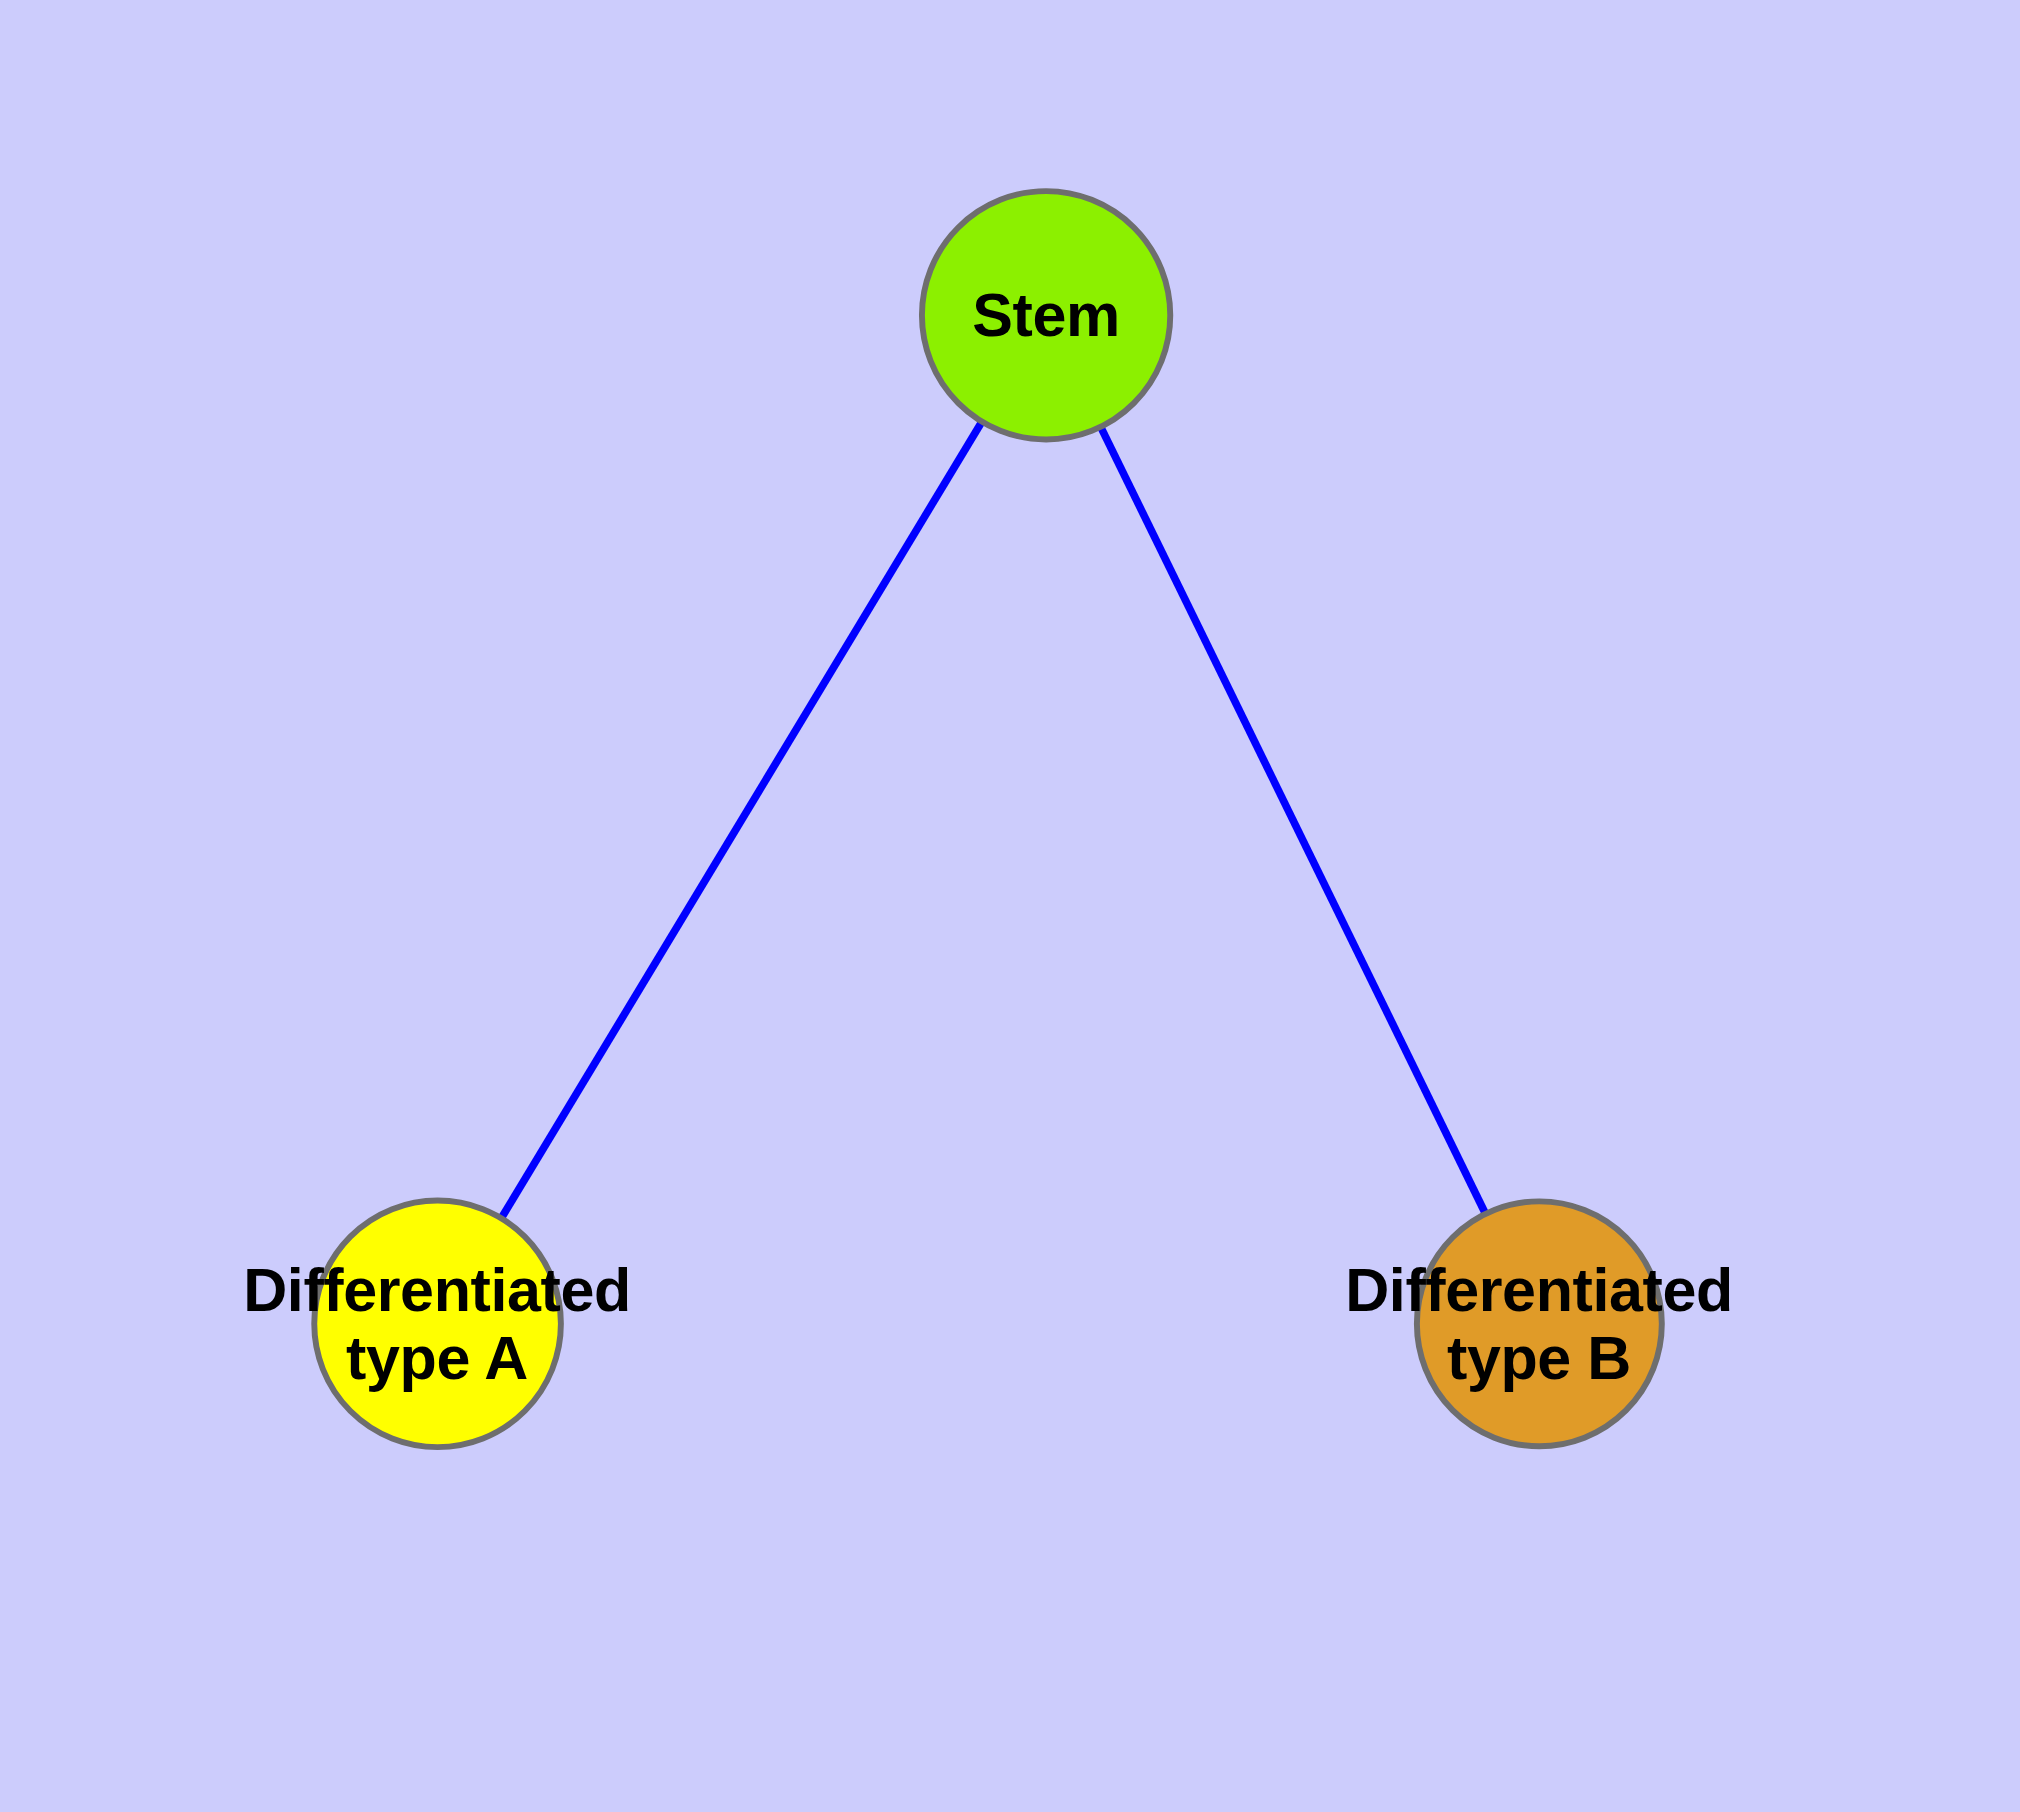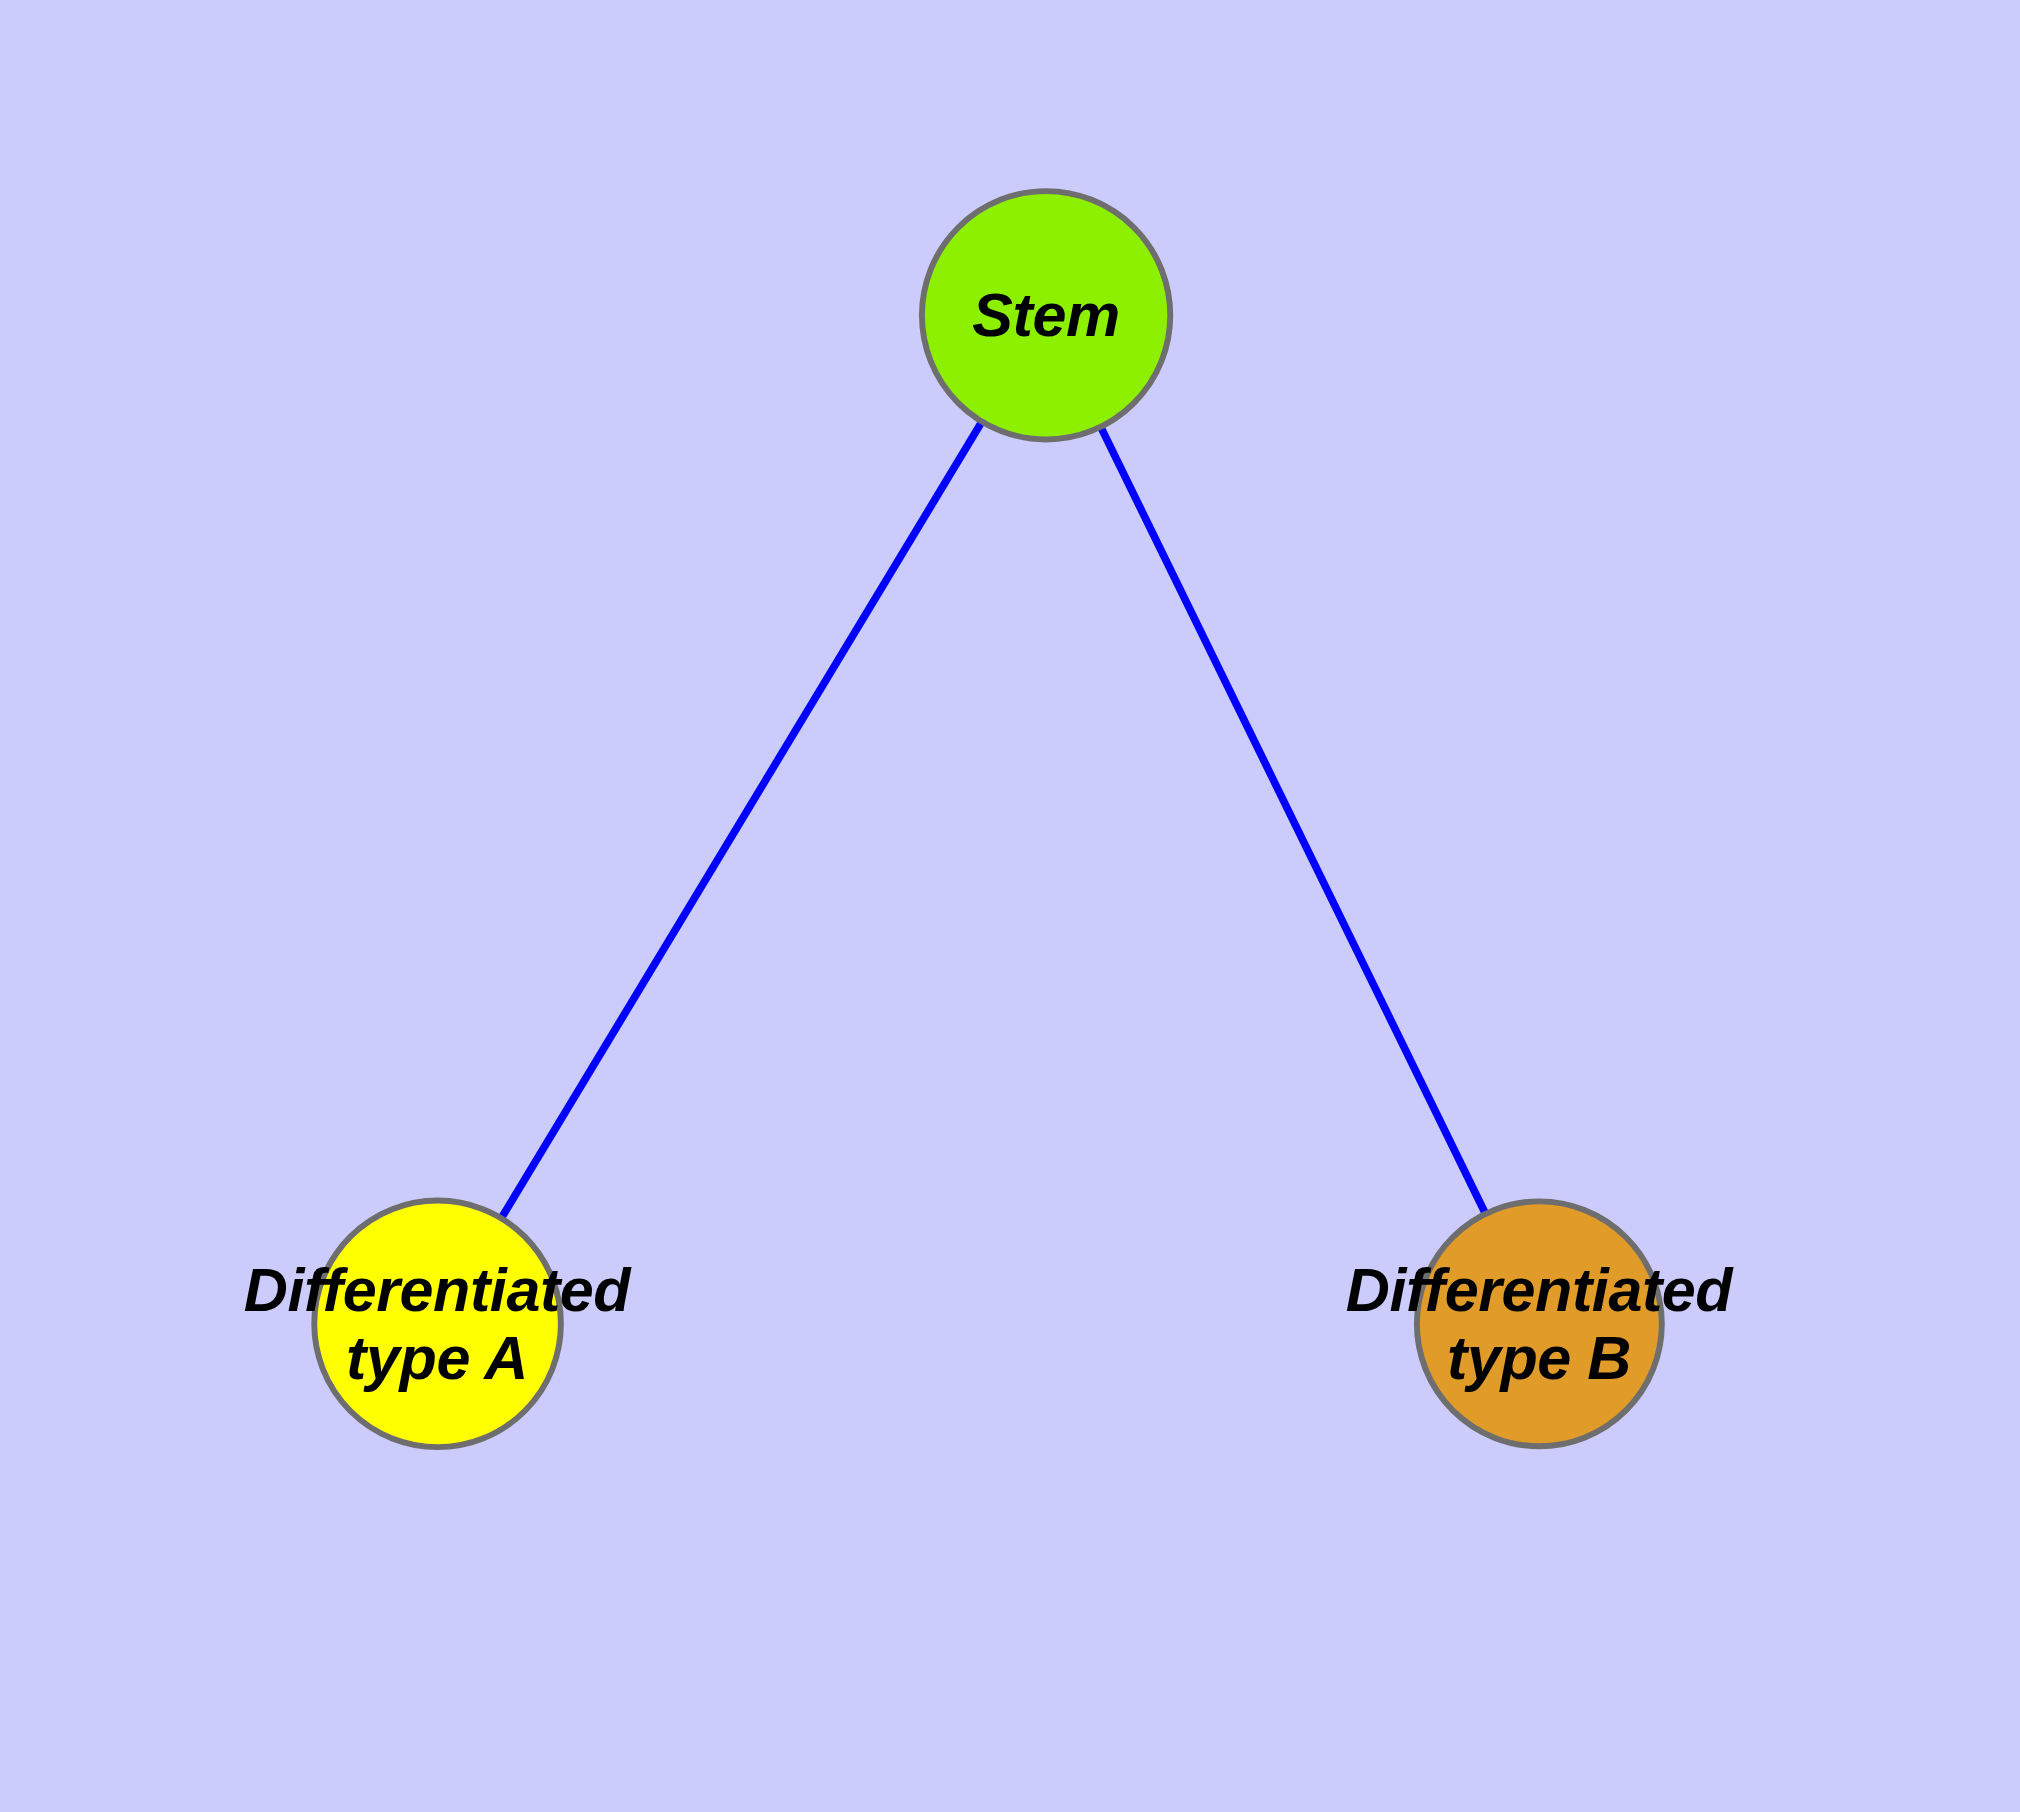--- a/index.html
+++ b/index.html
@@ -6,21 +6,20 @@
     margin: 0;
     padding: 0;
     background: #ffffff;
   }
   #canvas {
     position: relative;
     width: 2021px;
     height: 1812px;
     overflow: hidden;
     font-family: "Liberation Sans", "DejaVu Sans", sans-serif;
-    font-style: italic;
   }
   #bg {
     position: absolute;
     left: 0;
     top: 0;
     width: 2021px;
     height: 1812px;
   }
   #graph-svg {
     position: absolute;

